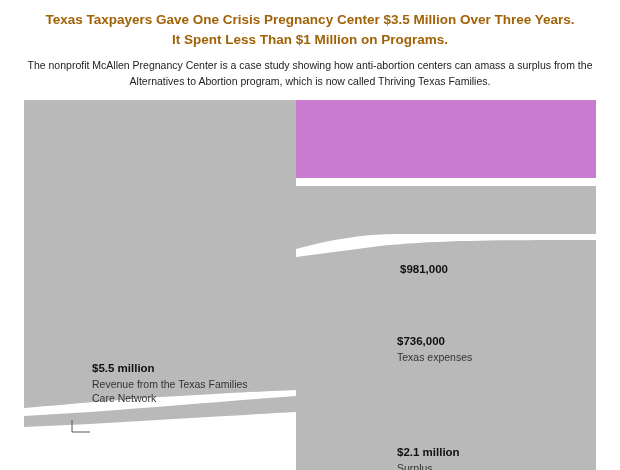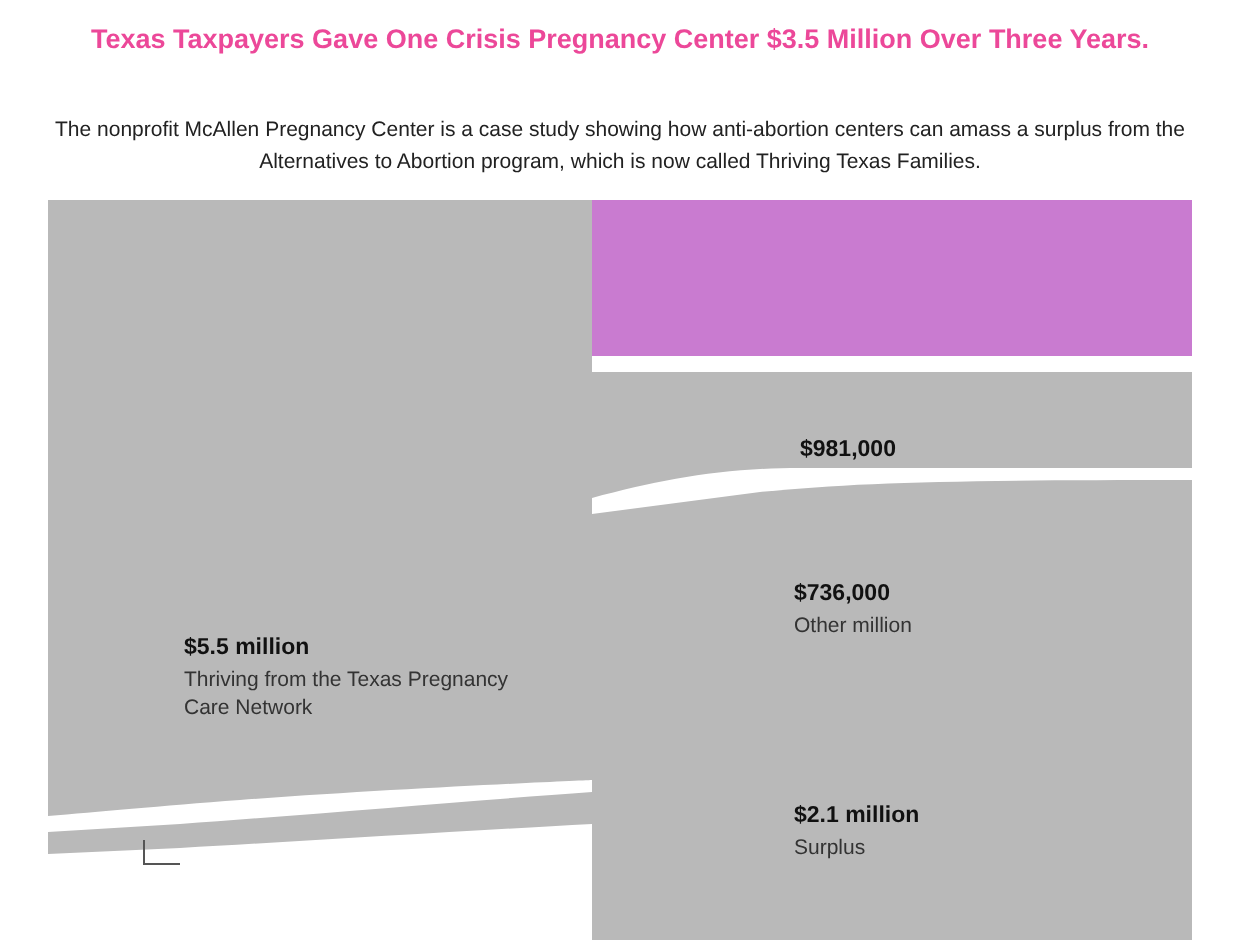--- a/index.html
+++ b/index.html
@@ -22,21 +22,21 @@
   }
   .title {
     position: absolute;
     left: 0;
     top: 10px;
     width: 620px;
     text-align: center;
     font-size: 13.5px;
     font-weight: bold;
     line-height: 1.45;
-    color: #ec4899;
+    color: #a16207;
     padding: 0 8px;
     box-sizing: border-box;
   }
   .title .line2 {
     display: block;
   }
   .subtitle {
     position: absolute;
     left: 0;
     top: 58px;
@@ -57,39 +57,41 @@
   }
   .label {
     position: absolute;
     line-height: 1.35;
   }
   .label .amount {
     font-size: 11.5px;
     font-weight: bold;
     color: #111111;
     display: block;
+    margin-top: 44px;
   }
   .label .desc {
     font-size: 10.5px;
     color: #333333;
     display: block;
   }
   .lbl-program  { left: 400px; top: 124px; }
   .lbl-other    { left: 397px; top: 196px; }
   .lbl-surplus  { left: 397px; top: 307px; }
   .lbl-revenue  { left: 92px;  top: 223px; }
   svg { display: block; }
 </style>
 </head>
 <body>
 
 <div class="chart-wrap">
 
   <div class="title">
     <span>Texas Taxpayers Gave One Crisis Pregnancy Center $3.5 Million Over Three Years.</span>
+    <span class="line2">It Spent Less Than $1 Million on Programs.</span>
   </div>
 
   <div class="subtitle">The nonprofit McAllen Pregnancy Center is a case study showing how anti-abortion centers can amass a surplus from the Alternatives to Abortion program, which is now called Thriving Texas Families.</div>
 
   <div class="sankey">
     <svg width="620" height="376" viewBox="0 0 620 376" xmlns="http://www.w3.org/2000/svg">
 
       <path fill="#b9b9b9" d="M24,6 L296,6 L296,296 C296,296 200,300 120,306 C80,309 48,312 24,314 Z"></path>
 
       <path fill="#c97bd0" d="M296,6 L596,6 L596,84 L296,84 Z"></path>
@@ -103,28 +105,28 @@
       <path fill="none" stroke="#555555" stroke-width="1" d="M72,326 L72,338 L90,338"></path>
 
     </svg>
 
     <div class="label lbl-program">
       <span class="amount">$981,000</span>
     </div>
 
     <div class="label lbl-other">
       <span class="amount">$736,000</span>
-      <span class="desc">Other million</span>
+      <span class="desc">Texas expenses</span>
     </div>
 
     <div class="label lbl-surplus">
       <span class="amount">$2.1 million</span>
       <span class="desc">Surplus</span>
     </div>
 
     <div class="label lbl-revenue" style="width:170px;">
       <span class="amount">$5.5 million</span>
-      <span class="desc">Thriving from the Texas Pregnancy Care Network</span>
+      <span class="desc">Revenue from the Texas Families Care Network</span>
     </div>
 
   </div>
 
 </div>
 
 </body></html>

